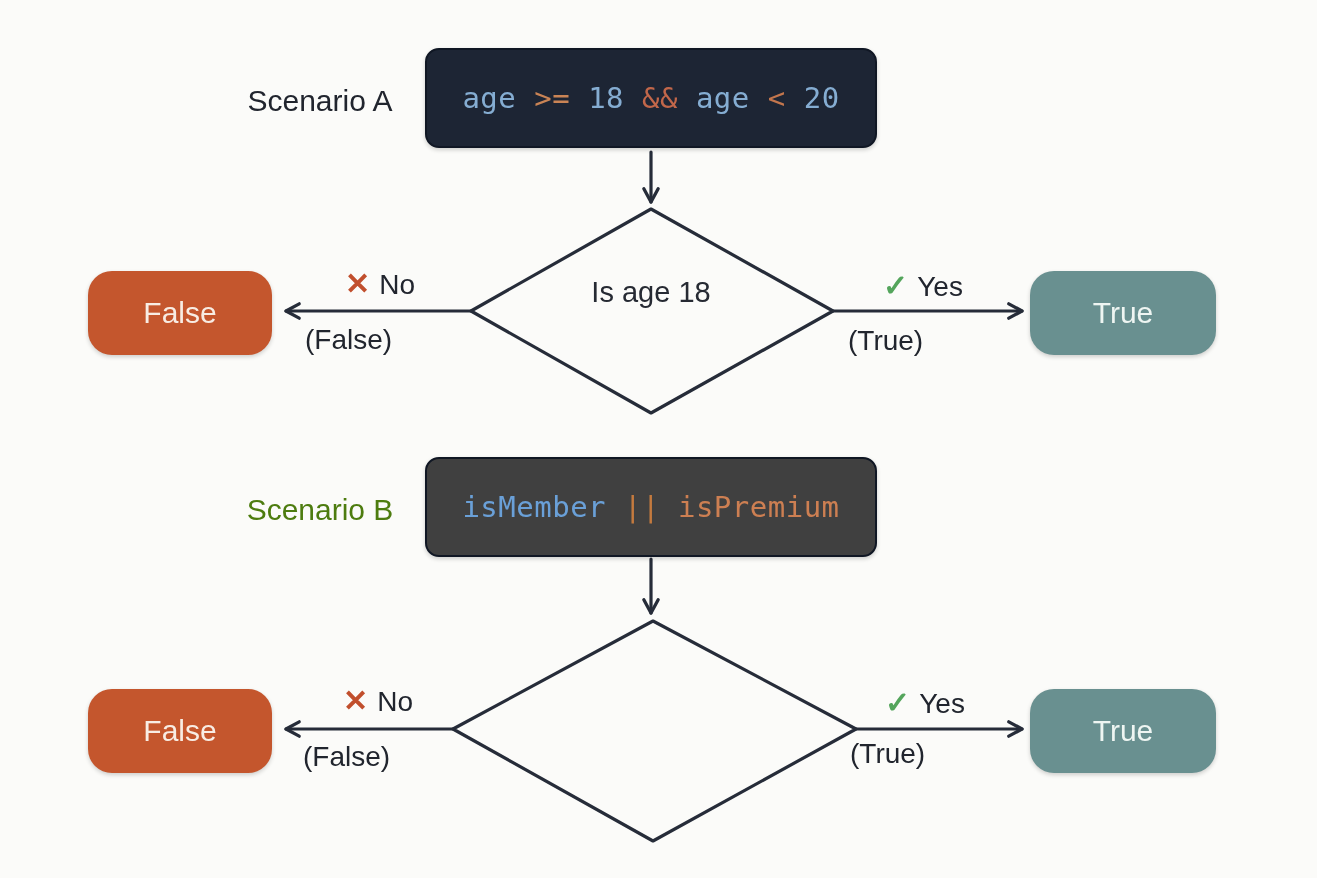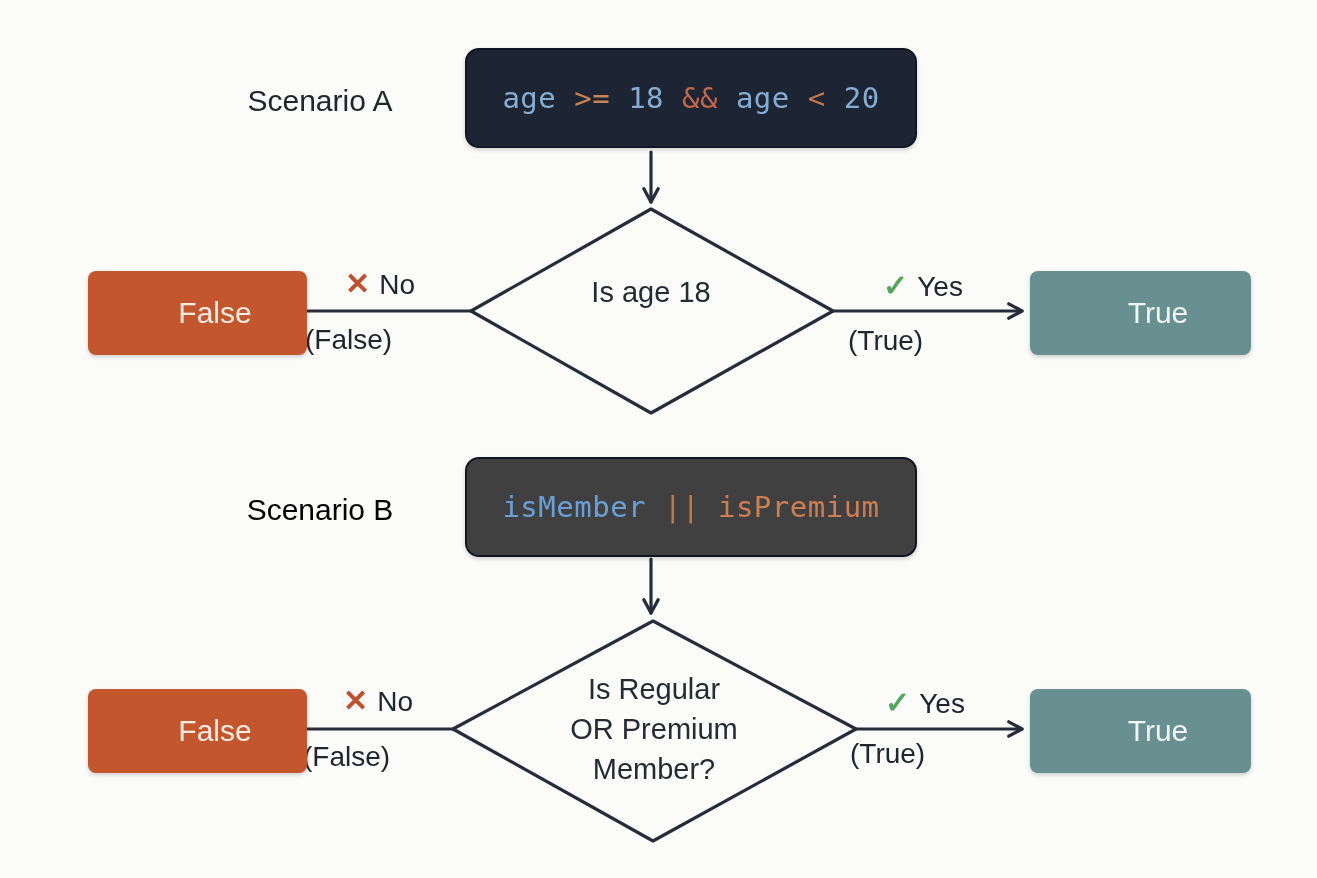--- a/index.html
+++ b/index.html
@@ -16,46 +16,44 @@
   .scenario-label{
     position:absolute;width:200px;text-align:center;
     font-size:30px;line-height:34px;
   }
   .code-block{
     position:absolute;width:452px;height:100px;
     border-radius:14px;border:2px solid #101724;
     display:flex;align-items:center;justify-content:center;
     box-shadow:0 2px 4px rgba(0,0,0,.18);
     box-sizing:border-box;
-    margin-left:40px;
   }
   .code-line{
     font-family:"DejaVu Sans Mono",monospace;
     font-size:29px;white-space:pre;letter-spacing:.5px;
   }
   .decision-text{
     position:absolute;text-align:center;
     font-size:29px;line-height:40px;
   }
   .branch-label{
     position:absolute;width:150px;text-align:center;
     font-size:28px;line-height:32px;white-space:nowrap;
   }
   .branch-icon{font-size:30px;font-weight:bold;margin-right:9px;}
   .branch-sub{
     position:absolute;width:150px;
     font-size:28px;line-height:32px;
   }
   .result-box{
     position:absolute;width:184px;height:84px;
-    border-radius:8px;
+    border-radius:24px;
     display:flex;align-items:center;justify-content:center;
     font-size:30px;
     box-shadow:0 2px 4px rgba(0,0,0,.18);
-    padding-left:35px;
   }
 </style>
 </head>
 <body>
 
 <div class="stage" style="background: rgb(251, 251, 249);">
 
   <svg class="layer" width="1317" height="878" viewBox="0 0 1317 878">
     <defs>
       <marker id="ah" viewBox="0 0 20 20" refX="16" refY="10" markerWidth="22" markerHeight="22" markerUnits="userSpaceOnUse" orient="auto">
@@ -90,31 +88,26 @@
   <div class="branch-sub" style="left: 305px; top: 324px; color: rgb(33, 37, 46);">(False)</div>
 
   <div class="branch-label" style="left: 848px; top: 270px; color: rgb(33, 37, 46);">
     <span class="branch-icon" style="color: rgb(84, 165, 92);">✓</span><span>Yes</span>
   </div>
   <div class="branch-sub" style="left: 848px; top: 325px; color: rgb(33, 37, 46);">(True)</div>
 
   <div class="result-box" style="left: 88px; top: 271px; background: rgb(196, 86, 45); color: rgb(248, 236, 227);">False</div>
   <div class="result-box" style="left: 1030px; top: 271px; width: 186px; background: rgb(105, 144, 144); color: rgb(238, 245, 242);">True</div>
 
-  <div class="scenario-label" style="left: 220px; top: 493px; color: #000000;">Scenario B</div>
+  <div class="scenario-label" style="left: 220px; top: 493px; color: #4d7c0f;">Scenario B</div>
 
   <div class="code-block" style="left: 425px; top: 457px; background: #404040;">
     <span class="code-line"><span style="color: rgb(106, 160, 216);">isMember </span><span style="color: rgb(196, 122, 62);">|| </span><span style="color: rgb(205, 127, 82);">isPremium</span></span>
   </div>
 
-  <div class="decision-text" style="left: 514px; top: 669px; width: 280px; color: rgb(38, 42, 51);">
-    <div>Is Regular</div>
-    <div>OR Premium</div>
-    <div>Member?</div>
-  </div>
 
   <div class="branch-label" style="left: 303px; top: 685px; color: rgb(33, 37, 46);">
     <span class="branch-icon" style="color: rgb(193, 79, 45);">✕</span><span>No</span>
   </div>
   <div class="branch-sub" style="left: 303px; top: 741px; color: rgb(33, 37, 46);">(False)</div>
 
   <div class="branch-label" style="left: 850px; top: 687px; color: rgb(33, 37, 46);">
     <span class="branch-icon" style="color: rgb(84, 165, 92);">✓</span><span>Yes</span>
   </div>
   <div class="branch-sub" style="left: 850px; top: 738px; color: rgb(33, 37, 46);">(True)</div>

